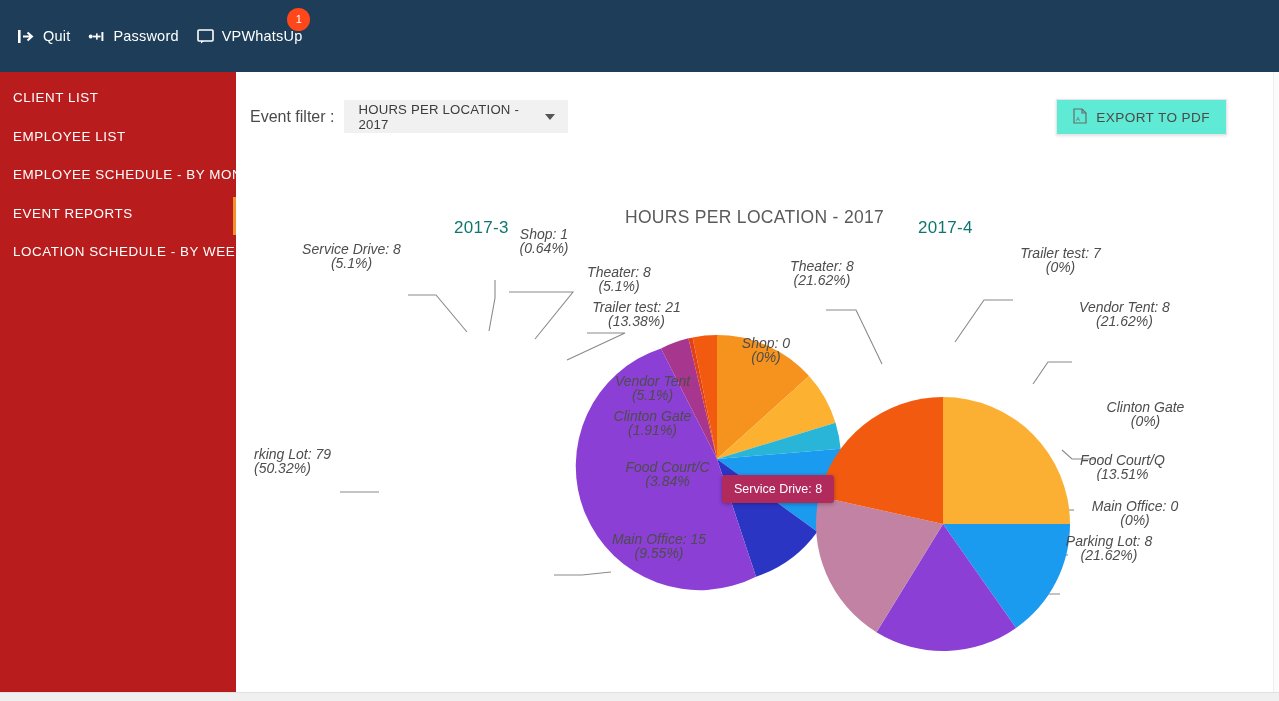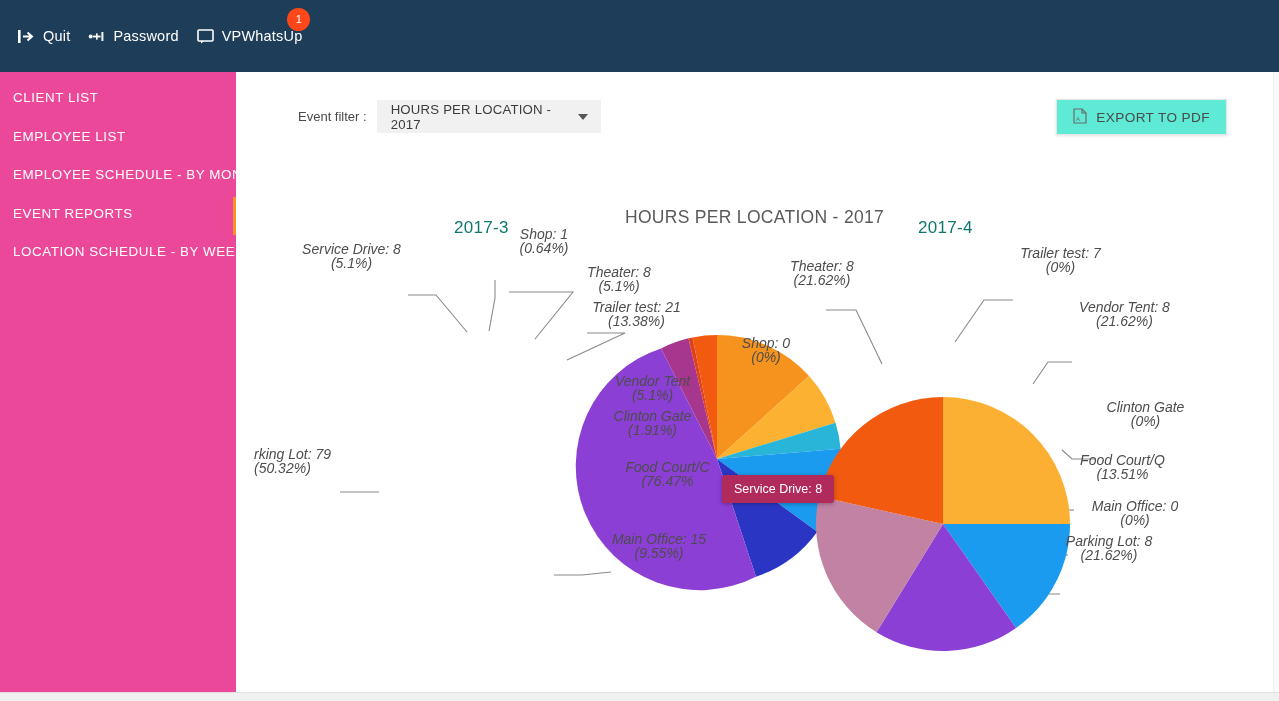--- a/index.html
+++ b/index.html
@@ -28,21 +28,21 @@
     position:absolute; top:-14px; right:6px;
     width:23px; height:23px; border-radius:50%;
     background:#ff4719; color:#fff; font-size:11px;
     display:flex; align-items:center; justify-content:center;
     font-family:"Liberation Sans", sans-serif;
   }
 
   
   .sidebar {
     position:absolute; left:0; top:72px; width:236px; height:620px;
-    background:#ec4899;
+    background:#b91c1c;
   }
   .side-item {
     color:#ffffff; font-size:13.4px; letter-spacing:.55px;
     padding:0 0 0 13px; height:38.5px; line-height:38.5px;
     white-space:nowrap; cursor:pointer; position:relative;
   }
   .side-item.active::after {
     content:""; position:absolute; right:-1px; top:2px;
     width:4px; height:38px; background:#f0932b;
   }
@@ -50,21 +50,21 @@
   
   .content {
     position:absolute; left:236px; top:72px;
     width:1037px; height:620px; background:#ffffff;
   }
   .toolbar { position:relative; height:60px; }
   .filter-wrap {
     position:absolute; left:14px; top:28px;
     display:flex; align-items:center; gap:10px;
   }
-  .filter-label { font-size:13px; color:#4a4a4a;margin-left:48px; }
+  .filter-label { font-size:16px; color:#4a4a4a; }
   .select-box {
     width:224px; height:33px; background:#f1f1f1;
     display:flex; align-items:center; justify-content:space-between;
     padding:0 13px 0 14px; cursor:pointer;
   }
   .select-value { font-size:13.2px; color:#3c3c3c; letter-spacing:.2px; }
   .caret {
     width:0;height:0;border-left:5px solid transparent;border-right:5px solid transparent;
     border-top:6px solid #555;
   }
@@ -264,21 +264,21 @@
       <div class="pie-label c" style="left:369px; top:242px; width:95px;">
         <div>Vendor Tent</div>
         <div>(5.1%)</div>
       </div>
       <div class="pie-label c" style="left:368px; top:277px; width:97px;">
         <div>Clinton Gate</div>
         <div>(1.91%)</div>
       </div>
       <div class="pie-label c" style="left:385px; top:328px; width:93px; overflow:hidden;">
         <div>Food Court/C</div>
-        <div>(76.47%</div>
+        <div>(3.84%</div>
       </div>
       <div class="pie-label c" style="left:374px; top:400px; width:98px;">
         <div>Main Office: 15</div>
         <div>(9.55%)</div>
       </div>
       <div class="pie-label l" style="left:18px; top:315px; width:90px;">
         <div>rking Lot: 79</div>
         <div>(50.32%)</div>
       </div>
 

